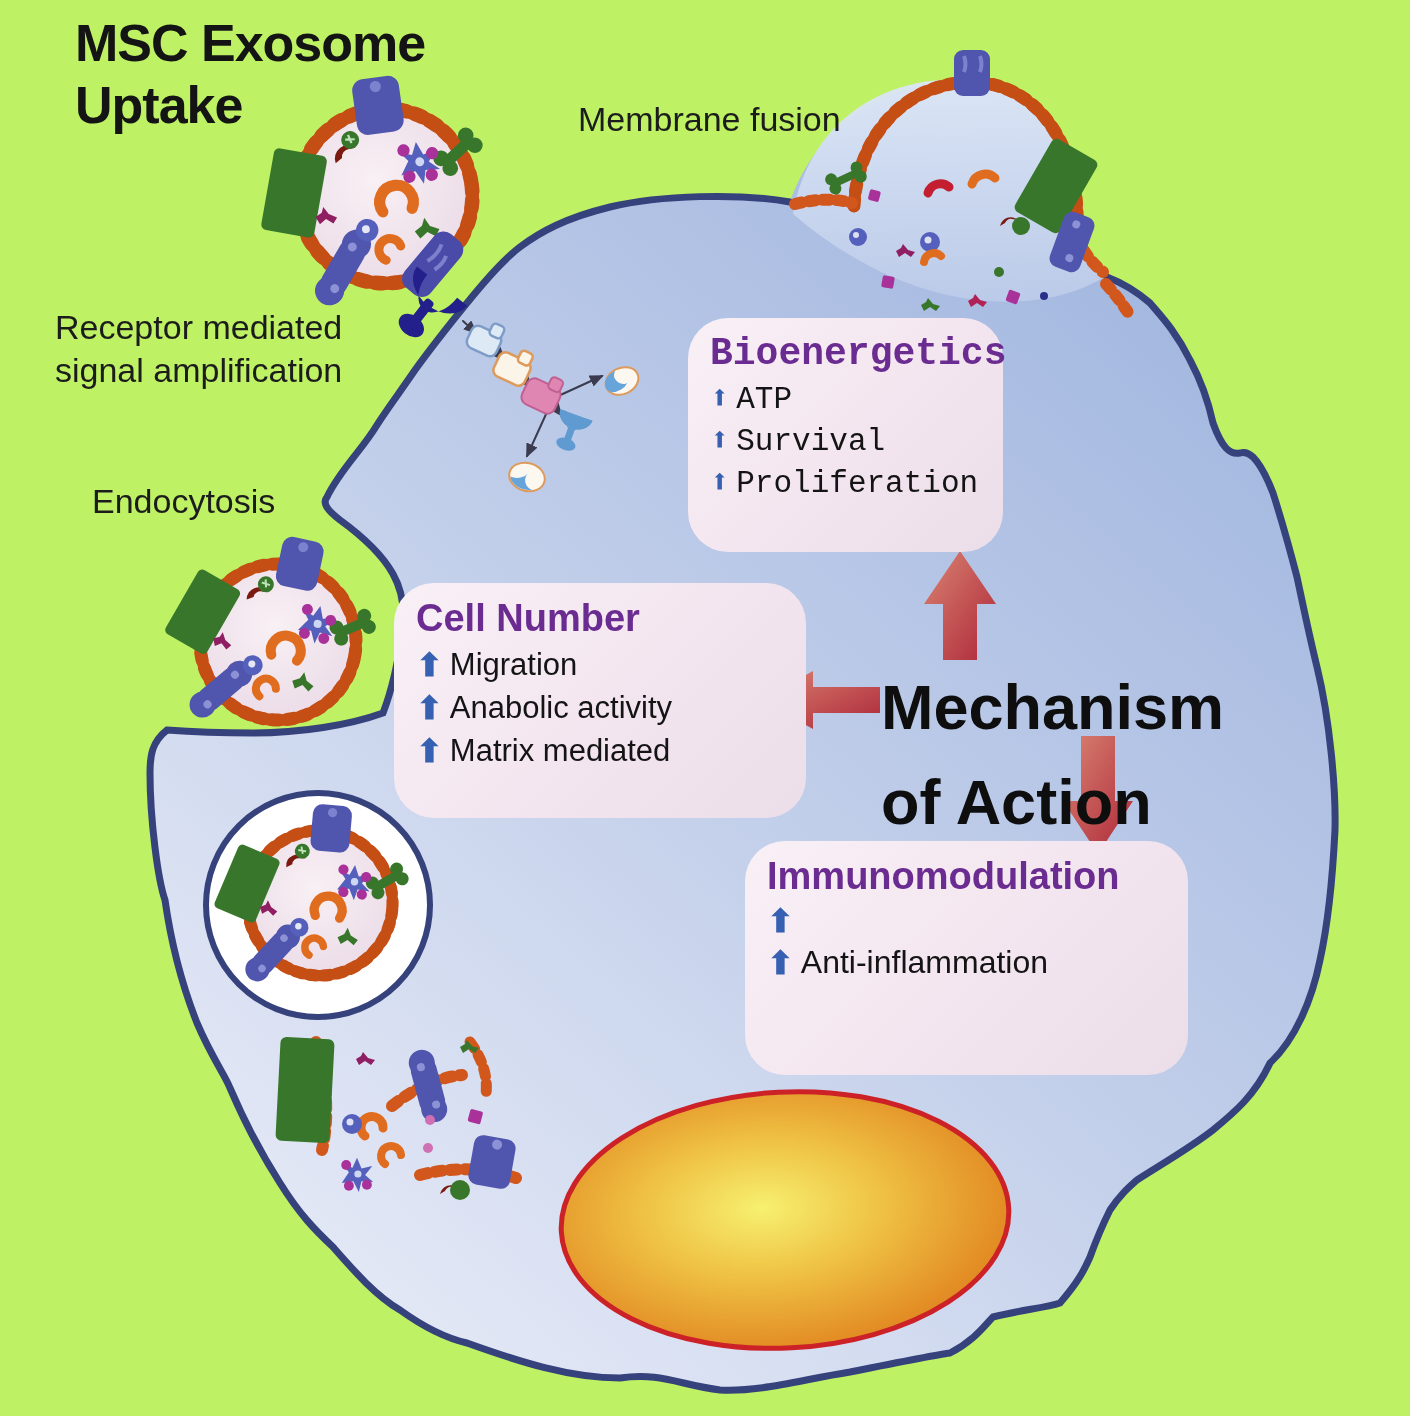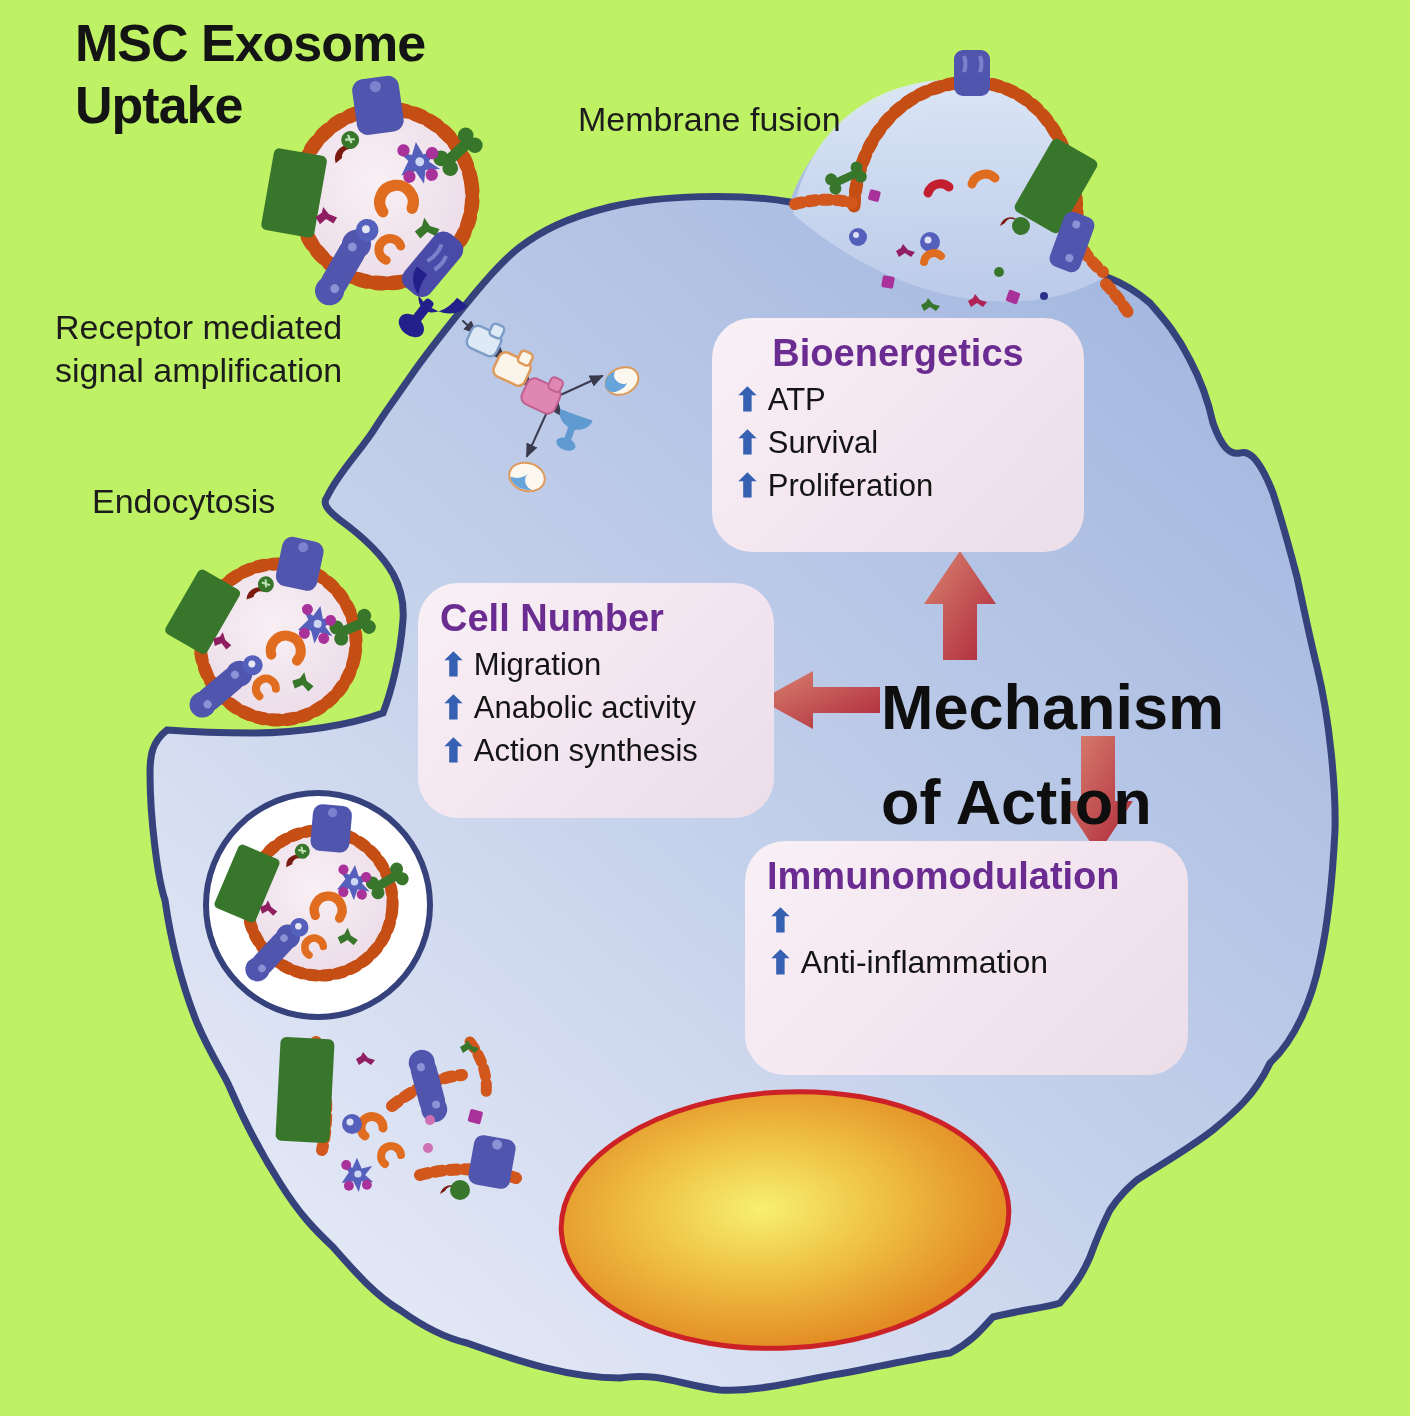--- a/index.html
+++ b/index.html
@@ -17,22 +17,22 @@
   .lbl { position:absolute; font-size:34px; color:#1c1c1c; }
   #lbl-membrane  { left:578px; top:100px; }
   #lbl-receptor  { left:55px;  top:306px; width:355px; line-height:1.25; }
   #lbl-endo      { left:92px;  top:482px;text-align:right; }
 
   .box {
     position:absolute; border-radius:40px; box-sizing:border-box;
     background:linear-gradient(135deg,#f9f0f6 0%,#f3e5ef 55%,#ecdee9 100%);
     padding:14px 22px 10px 22px;
   }
-  #box-bio    { left:712px; top:318px; width:372px; height:234px; }
-  #box-cell   { left:418px; top:583px; width:356px; height:235px; }
+  #box-bio    { left:688px; top:318px; width:315px; height:234px;font-family:Liberation Mono, monospace; }
+  #box-cell   { left:394px; top:583px; width:412px; height:235px; }
   #box-immuno { left:745px; top:841px; width:443px; height:234px; }
   .box-title  { font-size:38px; font-weight:bold; color:#6b2c91; margin-bottom:4px; }
   #box-bio .box-title { text-align:center; }
   .item { display:flex; align-items:center; gap:7px; font-size:31px; color:#141414; margin-top:7px; }
   #box-immuno .item { font-size:32px; }
   .up   { color:#3660b2; font-weight:bold; font-size:32px; line-height:1; }
 
   .mech {
     position:absolute; left:881px; top:660px; width:385px;
     font-size:63px; font-weight:bold; color:#0e0e0e; line-height:1.5;
@@ -397,21 +397,21 @@
   <div class="item">
     <span class="up">⬆</span>
     <span>Migration</span>
   </div>
   <div class="item">
     <span class="up">⬆</span>
     <span>Anabolic activity</span>
   </div>
   <div class="item">
     <span class="up">⬆</span>
-    <span>Action synthesis</span>
+    <span>Matrix mediated</span>
   </div>
 </div>
 
 <div class="box" id="box-immuno">
   <div class="box-title">Immunomodulation</div>
   <div class="item">
     <span class="up">⬆</span>
   </div>
   <div class="item">
     <span class="up">⬆</span>

